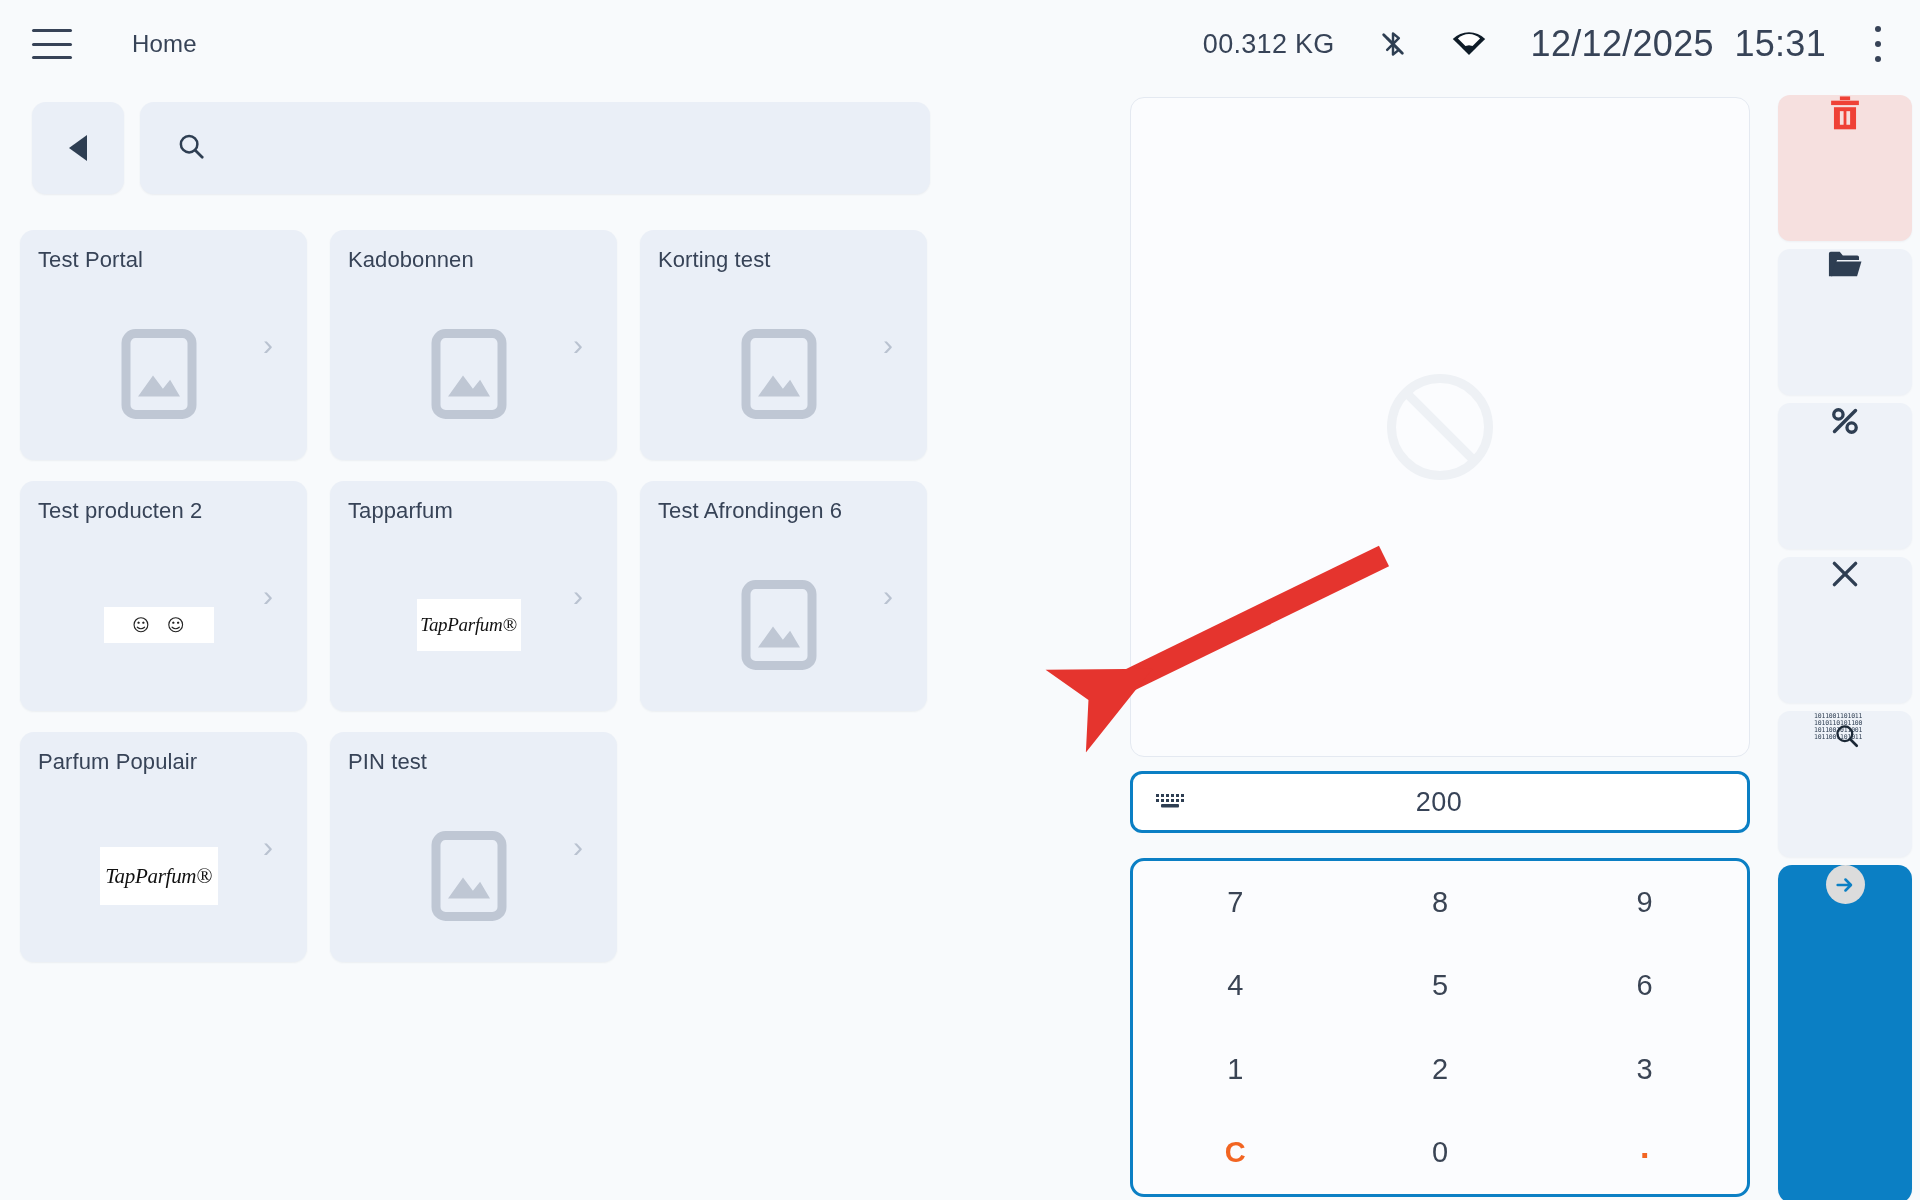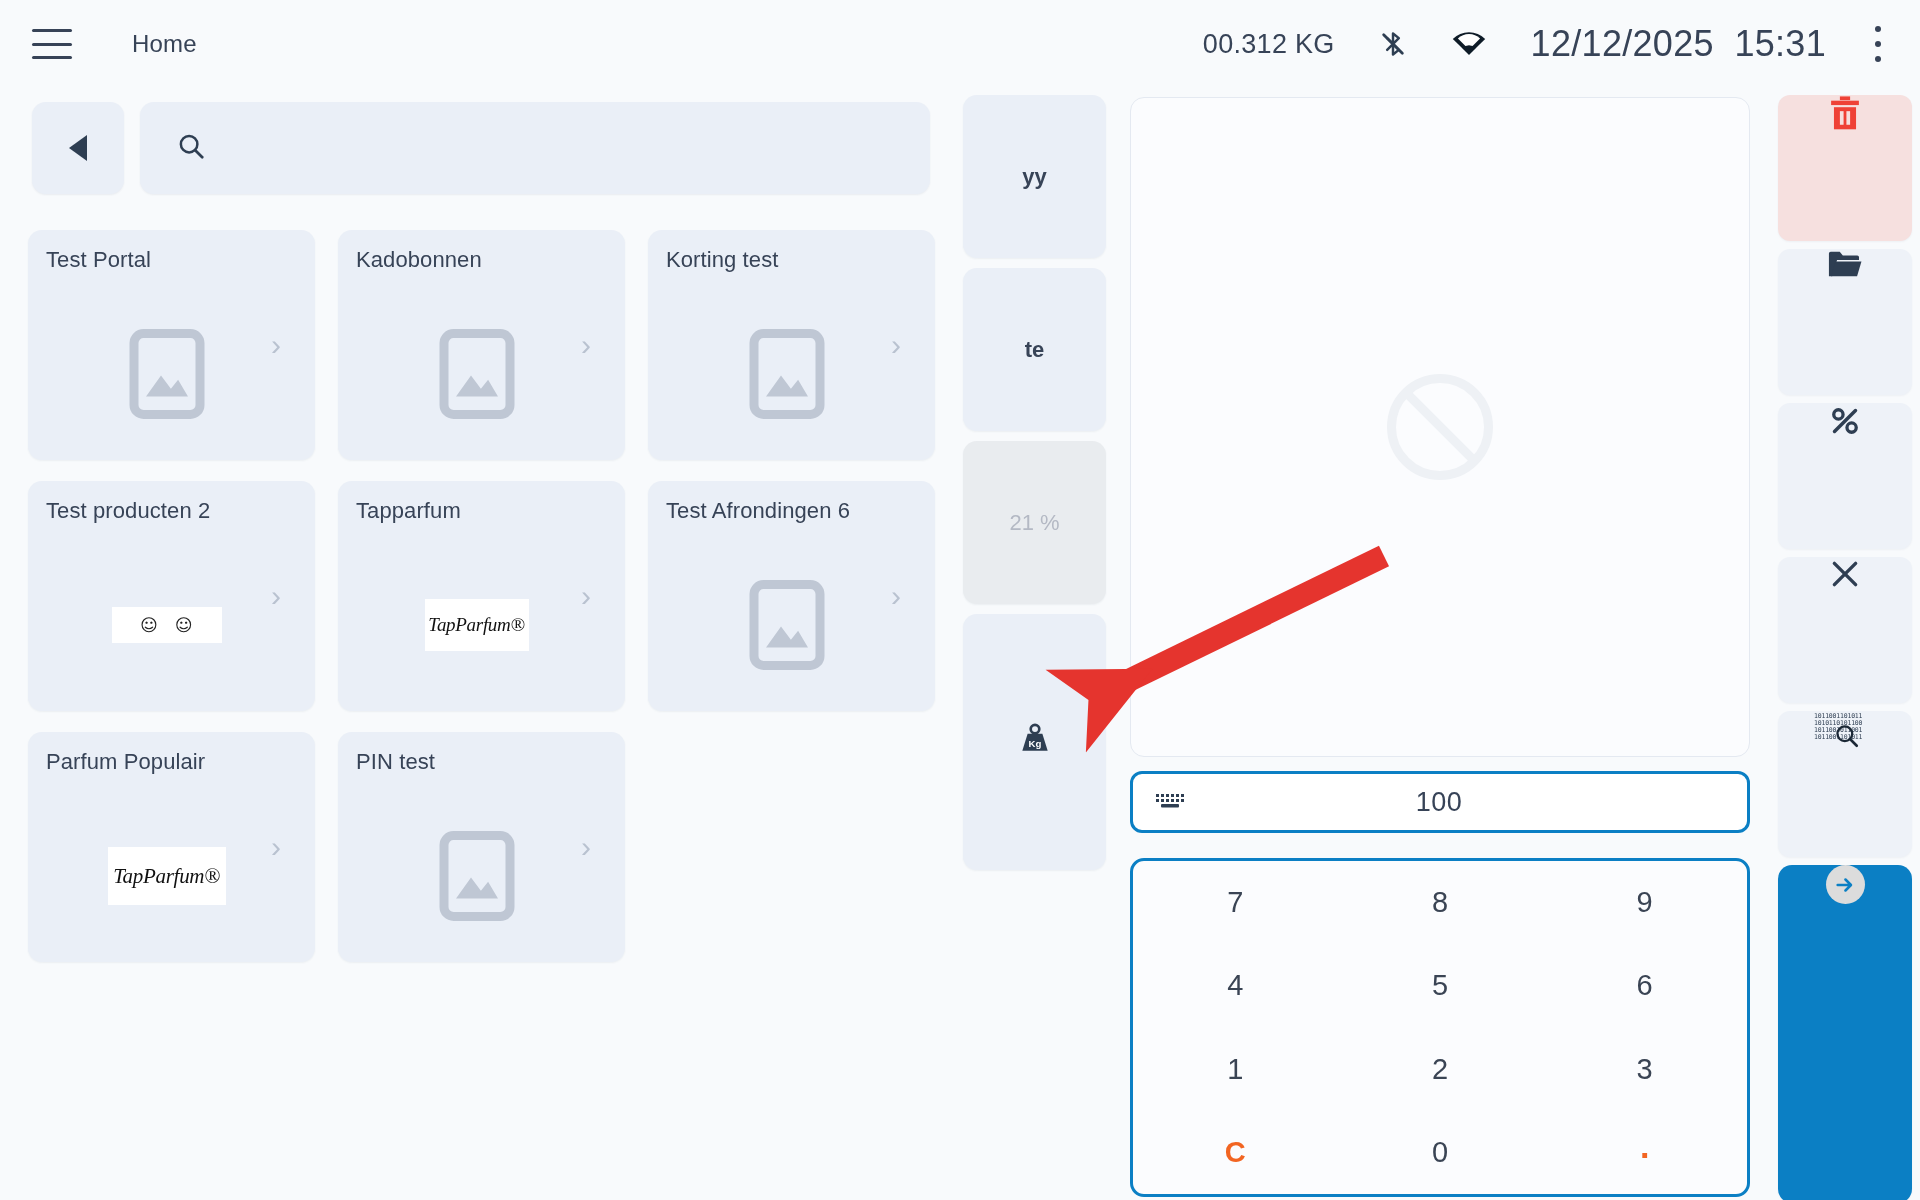--- a/index.html
+++ b/index.html
@@ -91,21 +91,21 @@
     box-shadow: 0 1px 2px rgba(40,60,90,.07);
     cursor: text;
   }
   .search-box input {
     border: none; outline: none; background: transparent;
     font-size: 24px; color: #374357; margin-left: 18px; width: 660px;
     font-family: "Liberation Sans", sans-serif;
   }
 
   .tiles {
-    position: absolute; left: 28px; top: 142px;
+    position: absolute; left: 20px; top: 142px;
     width: 920px;
     display: flex; flex-wrap: wrap;
     gap: 21px 23px;
   }
   .tile {
     width: 287px; height: 230px;
     background: #eaeff7; border-radius: 14px;
     position: relative;
     box-shadow: 0 1px 2px rgba(40,60,90,.06);
     cursor: pointer;
@@ -399,40 +399,20 @@
     <rect x="2" y="1.5" width="22" height="27" rx="3.2" stroke="#bfc7d4" stroke-width="3"></rect>
     <path d="M6 22.5l5-7 3.3 4.4 2.4-3 3.3 5.6H6z" fill="#bfc7d4"></path>
   </svg>
             </div>
      </div>
      <div class="tile-chev">›</div>
         </div>
       </div>
   </div>
 
-  <div class="mid-col">
-      <div class="mid-tile">
-        <span>yy</span>
-      </div>
-      <div class="mid-tile">
-        <span>te</span>
-      </div>
-      <div class="mid-tile disabled">
-        <span>21 %</span>
-      </div>
-      <div class="mid-tile tall">
-        <span>
-        <svg width="38" height="38" viewBox="0 0 30 30">
-          <circle cx="15" cy="7.2" r="3.4" fill="none" stroke="#2e3e52" stroke-width="2.1"></circle>
-          <path d="M9.2 10.8h11.6l4.2 13.4H5L9.2 10.8z" fill="#2e3e52"></path>
-          <text x="15" y="21.4" font-size="7.6" fill="#ffffff" text-anchor="middle" font-family="Liberation Sans, sans-serif" font-weight="bold">Kg</text>
-        </svg>
-      </span>
-      </div>
-    </div>
 
   <div class="cart-panel">
     <div class="empty-circle"></div>
   </div>
 
   <div class="amount-bar">
     <span class="kb-icon">
       <svg width="30" height="22" viewBox="0 0 30 22" fill="#2e3e52">
         <rect x="1" y="3" width="3" height="3"></rect>
           <rect x="6" y="3" width="3" height="3"></rect>
@@ -442,21 +422,21 @@
           <rect x="26" y="3" width="3" height="3"></rect>
         <rect x="1" y="8" width="3" height="3"></rect>
           <rect x="6" y="8" width="3" height="3"></rect>
         <rect x="11" y="8" width="3" height="3"></rect>
           <rect x="16" y="8" width="3" height="3"></rect>
         <rect x="21" y="8" width="3" height="3"></rect>
           <rect x="26" y="8" width="3" height="3"></rect>
         <rect x="6" y="13" width="18" height="3.4" rx="1"></rect>
       </svg>
     </span>
-    <span class="amount-value">100</span>
+    <span class="amount-value">200</span>
   </div>
 
   <div class="numpad">
       <div class="numkey">7</div>
       <div class="numkey">8</div>
       <div class="numkey">9</div>
       <div class="numkey">4</div>
       <div class="numkey">5</div>
       <div class="numkey">6</div>
       <div class="numkey">1</div>

